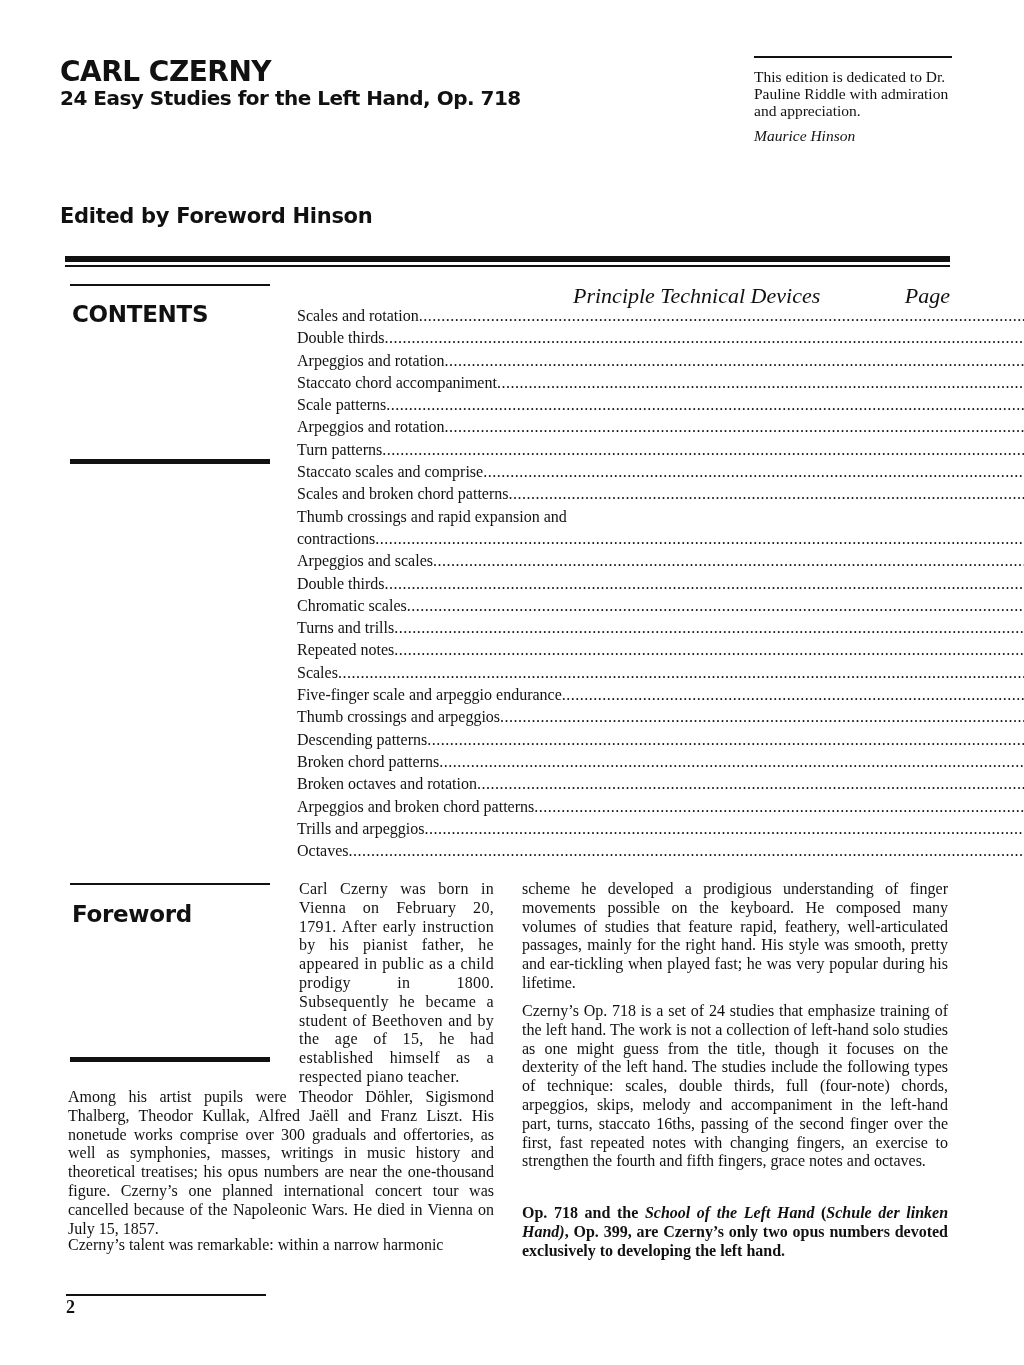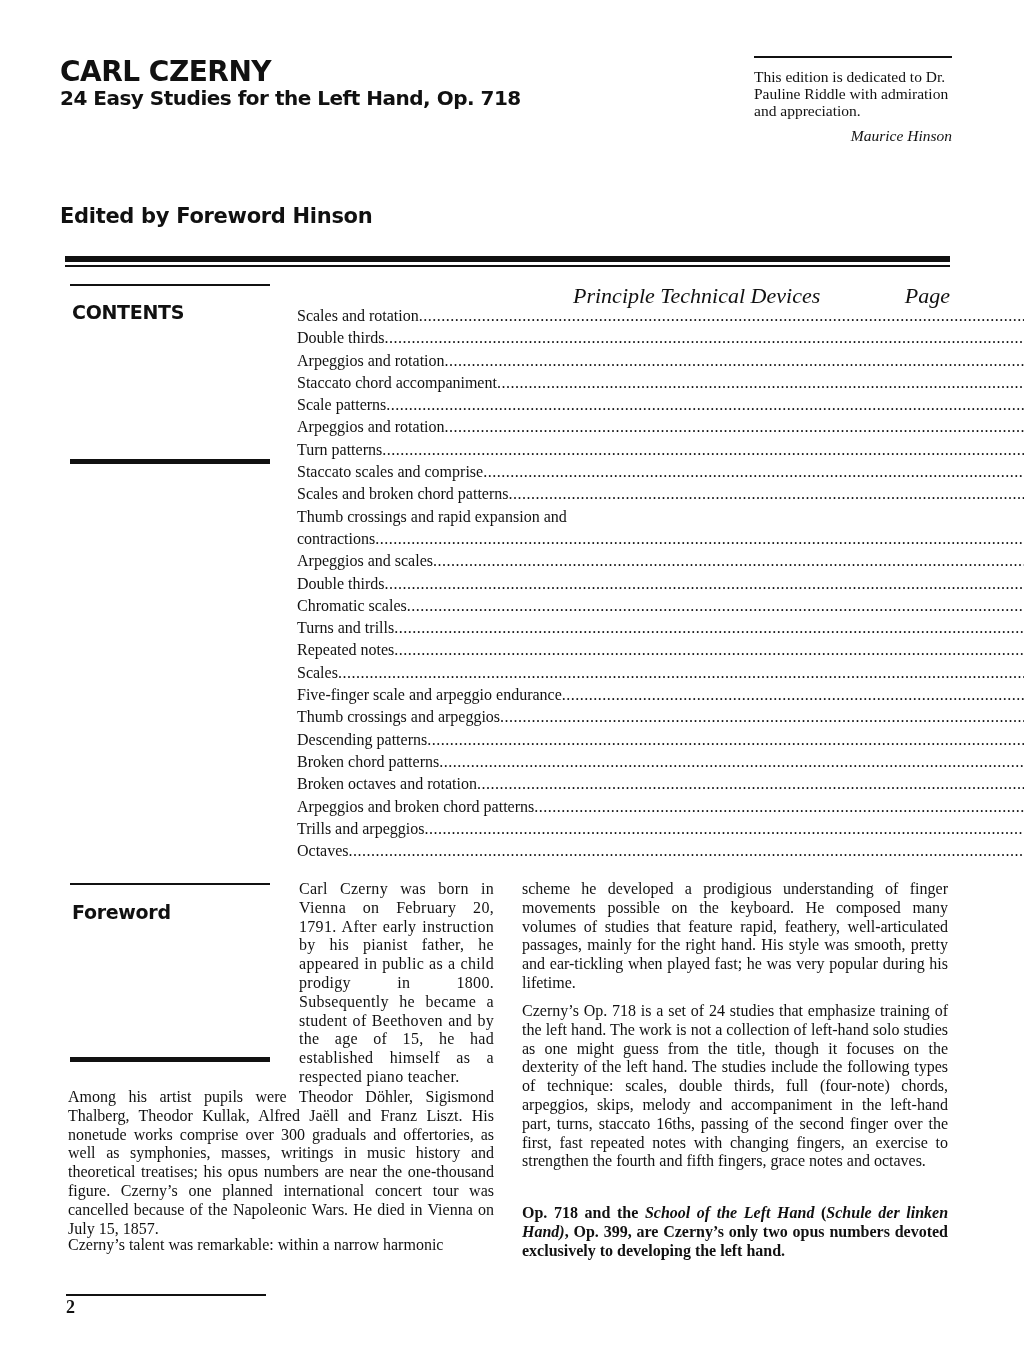--- a/index.html
+++ b/index.html
@@ -5,28 +5,28 @@
   html, body { margin: 0; padding: 0; background: #ffffff; }
   body { width: 1024px; height: 1365px; position: relative; overflow: hidden; color: #111; }
   .sans { font-family: "DejaVu Sans", "Liberation Sans", sans-serif; font-weight: bold; }
   .serif { font-family: "Liberation Serif", "DejaVu Serif", serif; }
 
   .title1 { position: absolute; left: 60px; top: 55px; font-size: 28px; letter-spacing: -0.5px; }
   .title2 { position: absolute; left: 60px; top: 86px; font-size: 20px; letter-spacing: -0.5px; }
   .editor { position: absolute; left: 60px; top: 204px; font-size: 21px; letter-spacing: -0.3px; }
 
   .dedication { position: absolute; left: 754px; top: 56px; width: 198px; border-top: 2px solid #111; padding-top: 10px; font-size: 15.5px; line-height: 17px; }
-  .dedication .sig { text-align: right; font-style: italic; margin-top: 8px; }
+  .dedication .sig { font-style: italic; margin-top: 8px; }
 
   .rule-thick { position: absolute; left: 65px; width: 885px; top: 256px; height: 6px; background: #111; }
   .rule-thin { position: absolute; left: 65px; width: 885px; top: 265px; height: 2px; background: #111; }
 
   .side-rule-thin { position: absolute; left: 70px; width: 200px; height: 2px; background: #111; }
   .side-rule-thick { position: absolute; left: 70px; width: 200px; height: 5px; background: #111; }
-  .side-heading { position: absolute; left: 72px; font-size: 19px; letter-spacing: -0.3px; }
+  .side-heading { position: absolute; left: 72px; font-size: 23px; letter-spacing: -0.3px; }
 
   .toc { position: absolute; left: 297px; top: 283px; width: 653px; font-size: 16px; }
   .toc-head { position: relative; height: 22px; font-style: italic; }
   .toc-head .devices { position: absolute; left: 276px; top: 0; font-size: 22px; }
   .toc-head .pagehdr { position: absolute; right: 0; top: 0; font-size: 22px; }
   .toc-row { display: flex; height: 22.3px; line-height: 22.3px; white-space: nowrap; }
   .toc-row.multi { height: 44.6px; }
   .toc-left { width: 276px; display: flex; overflow: hidden; }
   .dots { flex: 1; overflow: hidden; white-space: nowrap; }
   .dots::after { content: "................................................................................................................................................................"; letter-spacing: 0.5px; }

